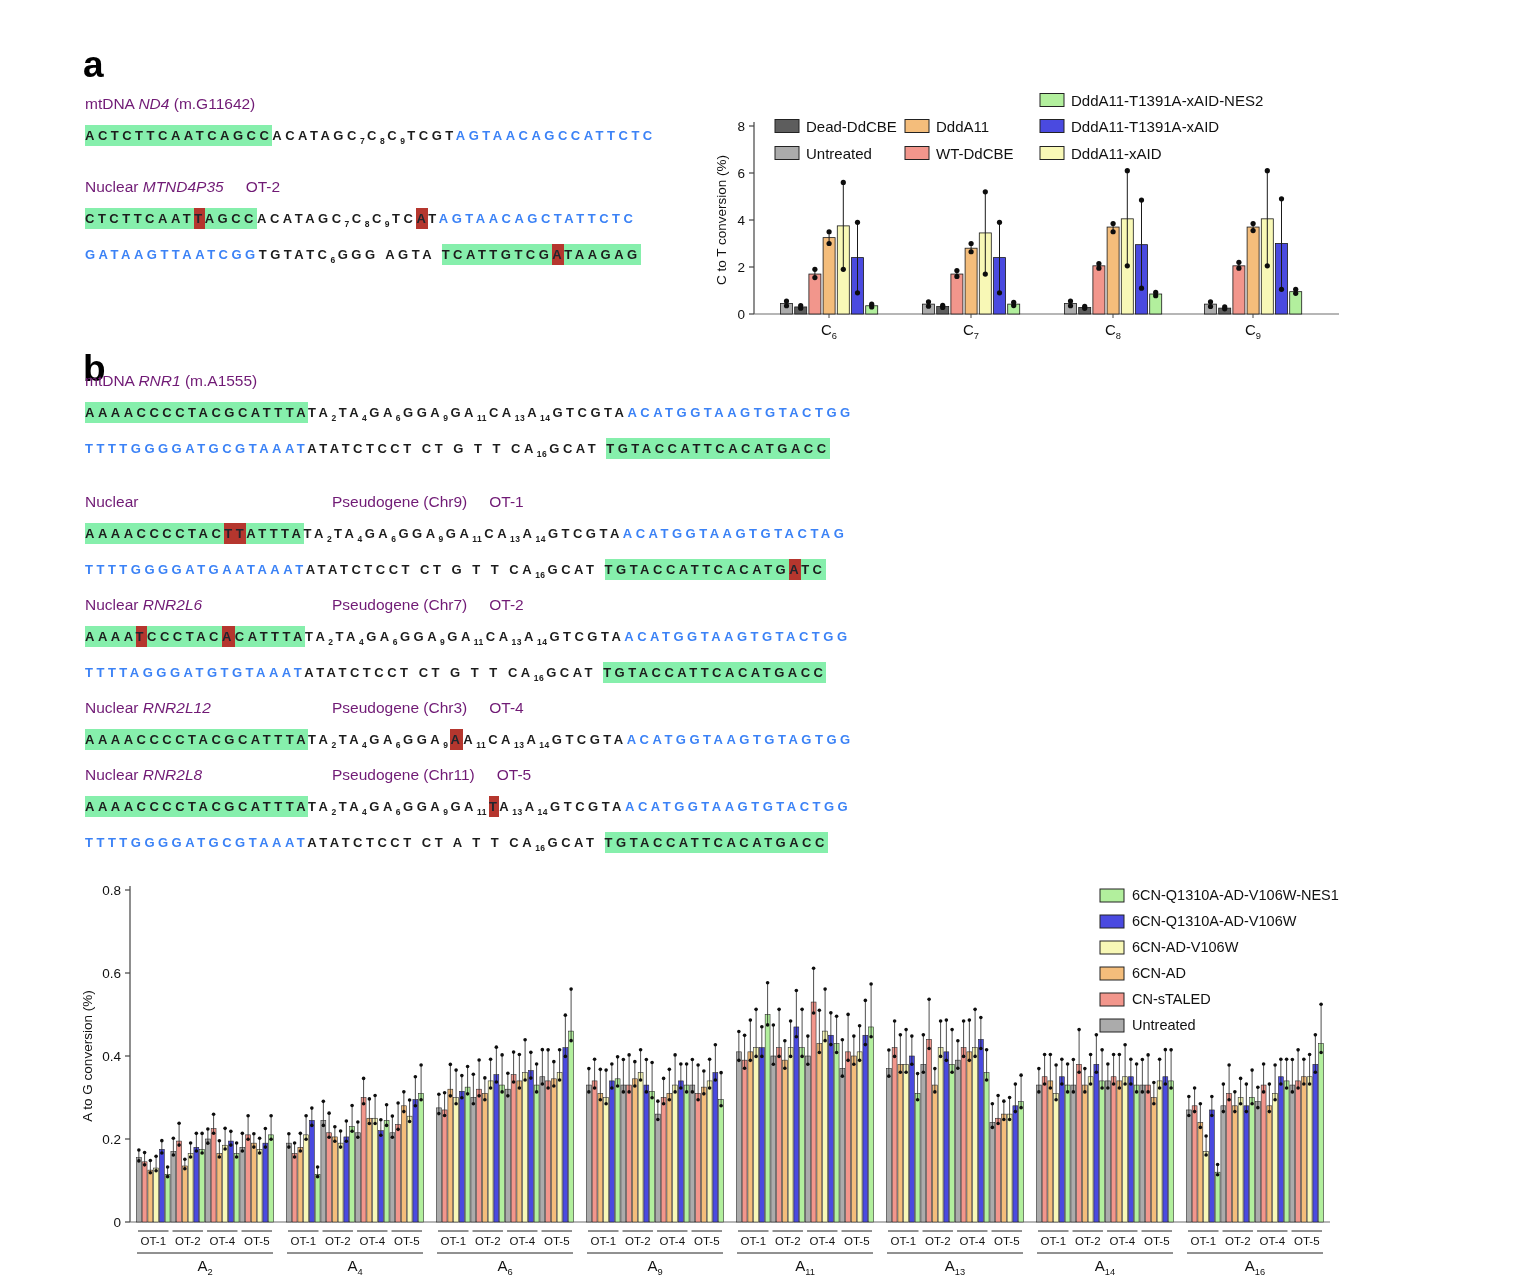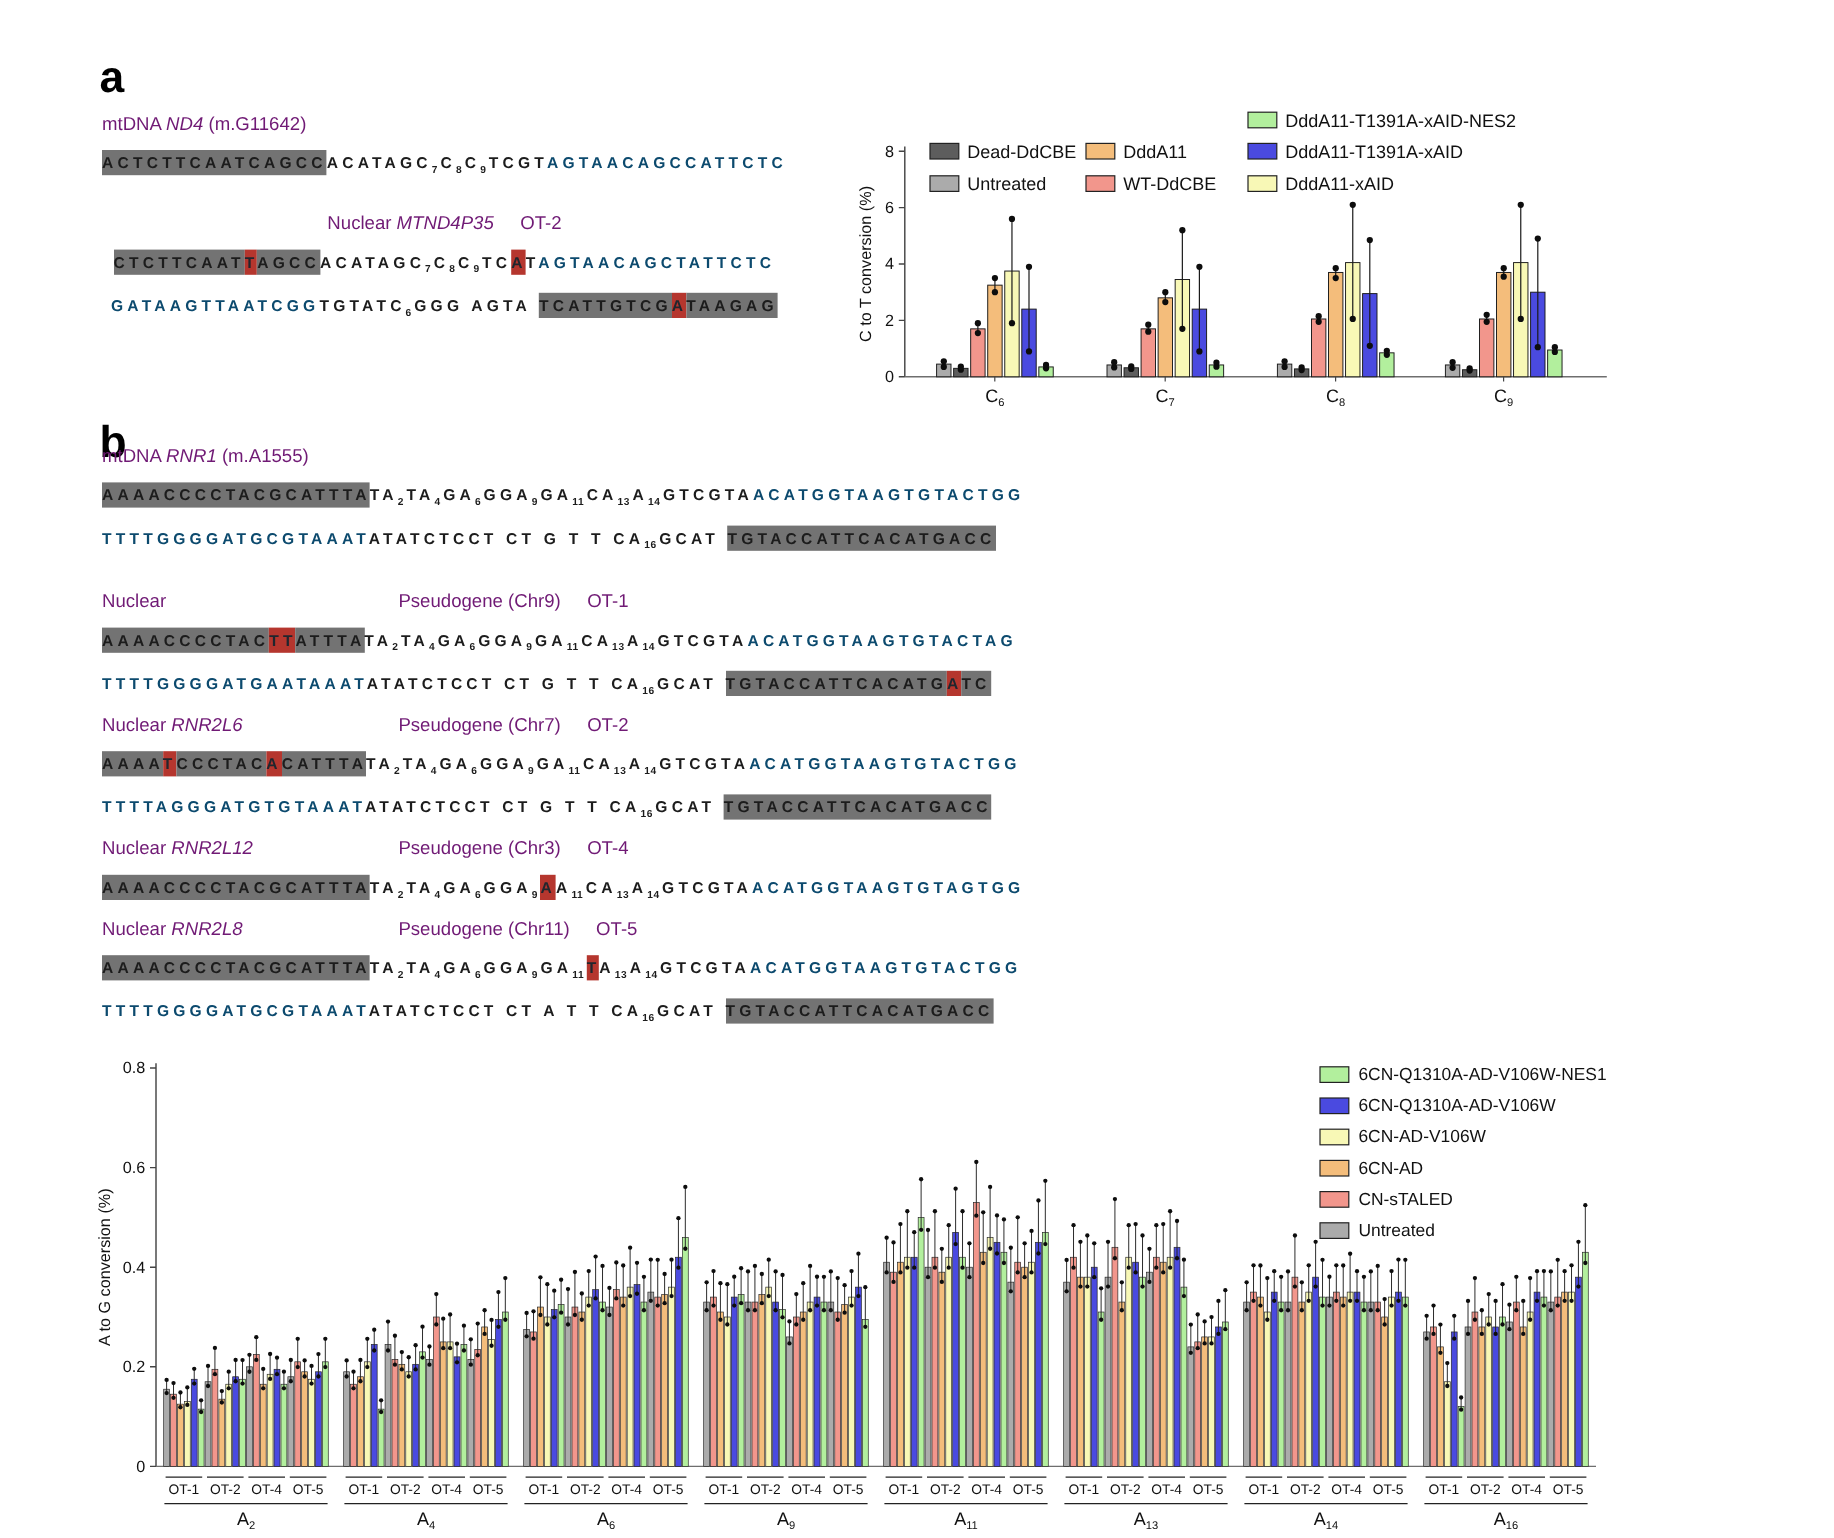--- a/index.html
+++ b/index.html
@@ -9,38 +9,38 @@
   .seq-area{position:absolute}
   .seq-block{position:relative}
   .seq-title{position:relative;font-size:15.5px;color:#701a75;height:21px;white-space:nowrap}
   .seq-title i{font-style:italic}
   .seq-title .pseudo-pos{position:absolute;left:247px;top:0;white-space:nowrap}
   .seq-title .ot-tag{margin-left:22px}
   .seq-title.footer{margin-top:-4px}
   .seqline{white-space:nowrap;font-weight:bold;font-size:13px;letter-spacing:3.5px;
            color:#1c1c1c;margin:9px 0 13px;line-height:21px}
   .seg{padding:3px 0}
-  .seg.hl{background:#737373}
-  .seg.dim{color:#0c4a6e}
+  .seg.hl{background:#86efac}
+  .seg.dim{color:#3b82f6}
   .seg.mut{background:#b5362e;color:#20262e}
   .sub{font-size:8.5px;letter-spacing:0.5px;position:relative;top:4px;margin-right:2px}
   .chart{position:absolute}
   svg text{font-family:"Liberation Sans",sans-serif}
 </style>
 </head>
 <body>
 
 <div class="page">
   <div class="panel-letter" style="left:83px;top:46px">a</div>
   <div class="seq-area" id="seq-a" style="left:85px;top:95px">
       <div class="seq-block" style="margin-bottom: 30px;">
         <div class="seq-title"><span>mtDNA </span><i>ND4</i><span> (m.G11642)</span></div>
         <div class="seqline"><span class="seg hl">ACTCTTCAATCAGCC</span><span class="seg">ACATAGC<span class="sub">7</span>C<span class="sub">8</span>C<span class="sub">9</span>TCGT</span><span class="seg dim">AGTAACAGCCATTCTC</span></div>
       </div>
-      <div class="seq-block" style="margin-bottom: 0px; text-align: center;">
+      <div class="seq-block" style="margin-bottom: 0px;">
         <div class="seq-title"><span>Nuclear </span><i>MTND4P35</i><span class="ot-tag">OT-2</span></div>
         <div class="seqline"><span class="seg hl">CTCTTCAAT</span><span class="seg mut">T</span><span class="seg hl">AGCC</span><span class="seg">ACATAGC<span class="sub">7</span>C<span class="sub">8</span>C<span class="sub">9</span>TC</span><span class="seg mut">A</span><span class="seg">T</span><span class="seg dim">AGTAACAGCTATTCTC</span></div>
         <div class="seqline"><span class="seg dim">GATAAGTTAATCGG</span><span class="seg">TGTATC<span class="sub">6</span>GGG AGTA </span><span class="seg hl">TCATTGTCG</span><span class="seg mut">A</span><span class="seg hl">TAAGAG</span></div>
       </div>
     </div>
   <div class="chart" id="chart-a" style="left:712px;top:84px"><svg width="655" height="264" viewBox="0 0 655 264">
         <line x1="42" y1="230" x2="42" y2="38" stroke="#444" stroke-width="1.2"></line>
         <line x1="42" y1="230" x2="627" y2="230" stroke="#6e6e6e" stroke-width="1.2"></line>
         <line x1="37" y1="230" x2="42" y2="230" stroke="#444" stroke-width="1.2"></line>
         <text x="33" y="234.5" fill="#111" font-size="13.5" text-anchor="end">0</text>

